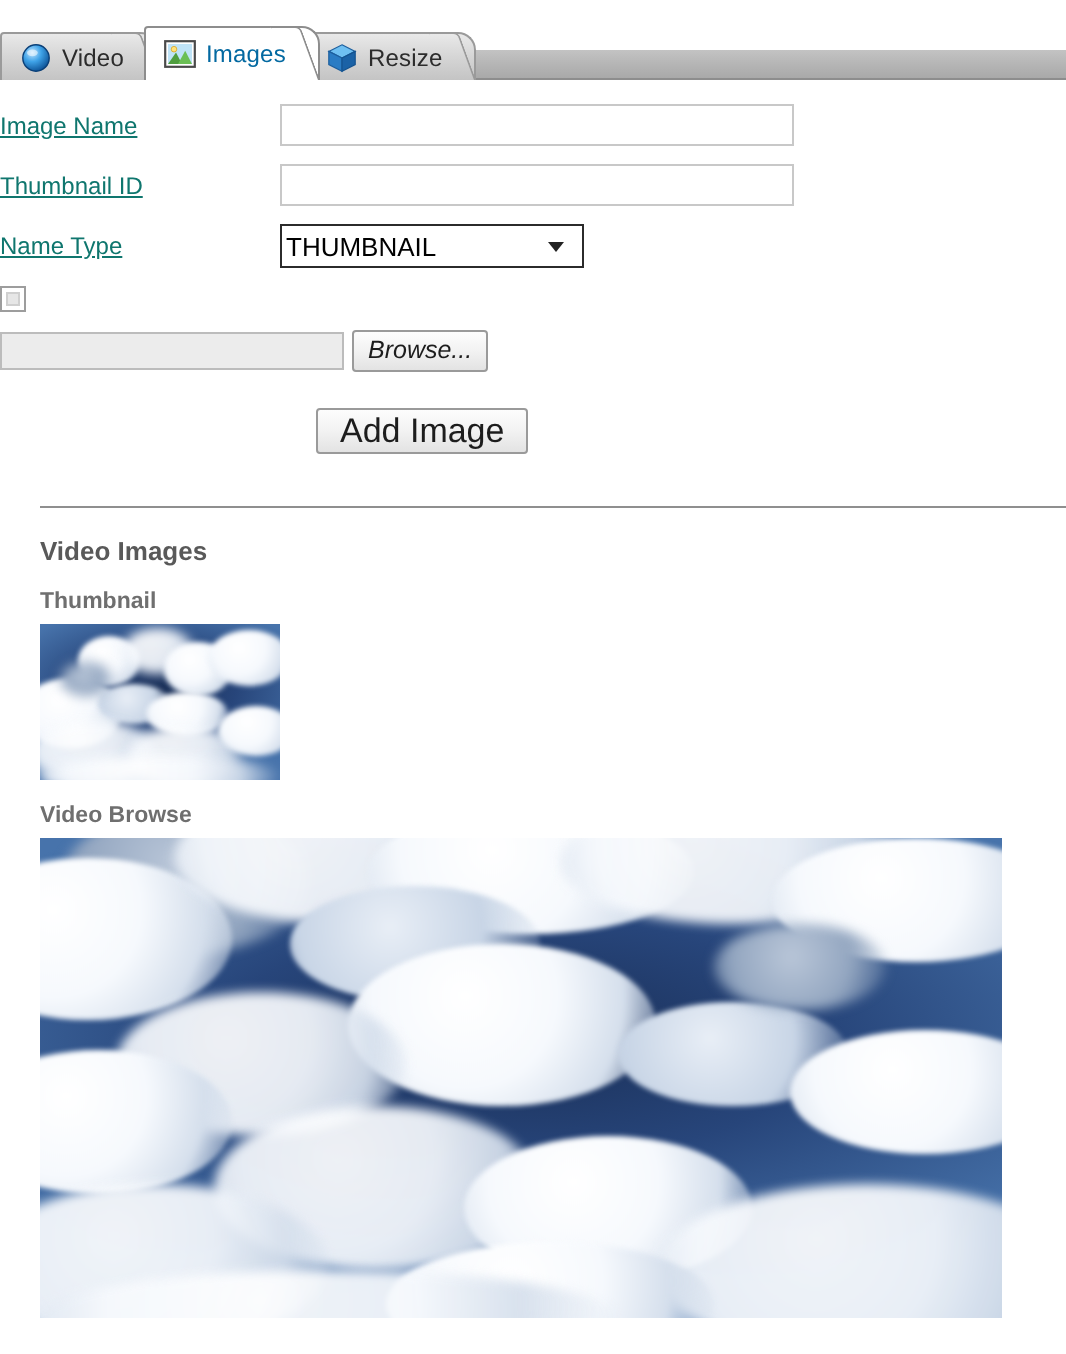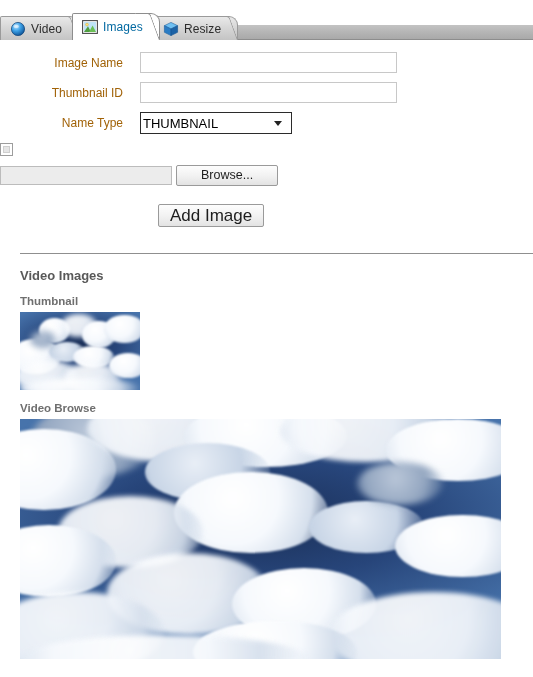--- a/index.html
+++ b/index.html
@@ -111,26 +111,27 @@
   .form {
     margin-top: 12px;
   }
   .form-row {
     display: flex;
     align-items: center;
     margin-bottom: 9px;
   }
   .form-label {
     width: 140px;
-    text-align: right;
+    text-align: left;
     padding-right: 17px;
     box-sizing: border-box;
     font-size: 12px;
-    color: #a16207;
+    color: #0f766e;
     white-space: nowrap;
+    text-decoration: underline;
   }
   .text-input {
     width: 257px;
     height: 21px;
     box-sizing: border-box;
     border: 1px solid #c8c8c8;
     background: #ffffff;
     font-family: "Liberation Sans", sans-serif;
     font-size: 12px;
     color: #222;
@@ -208,22 +209,23 @@
     color: #1d1d1d;
     background: linear-gradient(to bottom, #fdfdfd 0%, #f2f2f2 50%, #e3e3e3 100%);
     border: 1px solid #9a9a9a;
     border-radius: 2px;
     padding: 2px 9px;
     cursor: pointer;
     line-height: 15px;
     box-sizing: border-box;
   }
   .btn-browse {
-    padding: 2px 24px;
+    padding: 2px 7px;
     font-size: 12.5px;
+    font-style: italic;
   }
   .btn-submit {
     margin-left: 158px;
     margin-top: 9px;
     padding: 3px 11px;
   }
 
   .divider {
     margin: 26px 0 0 20px;
     height: 1px;

